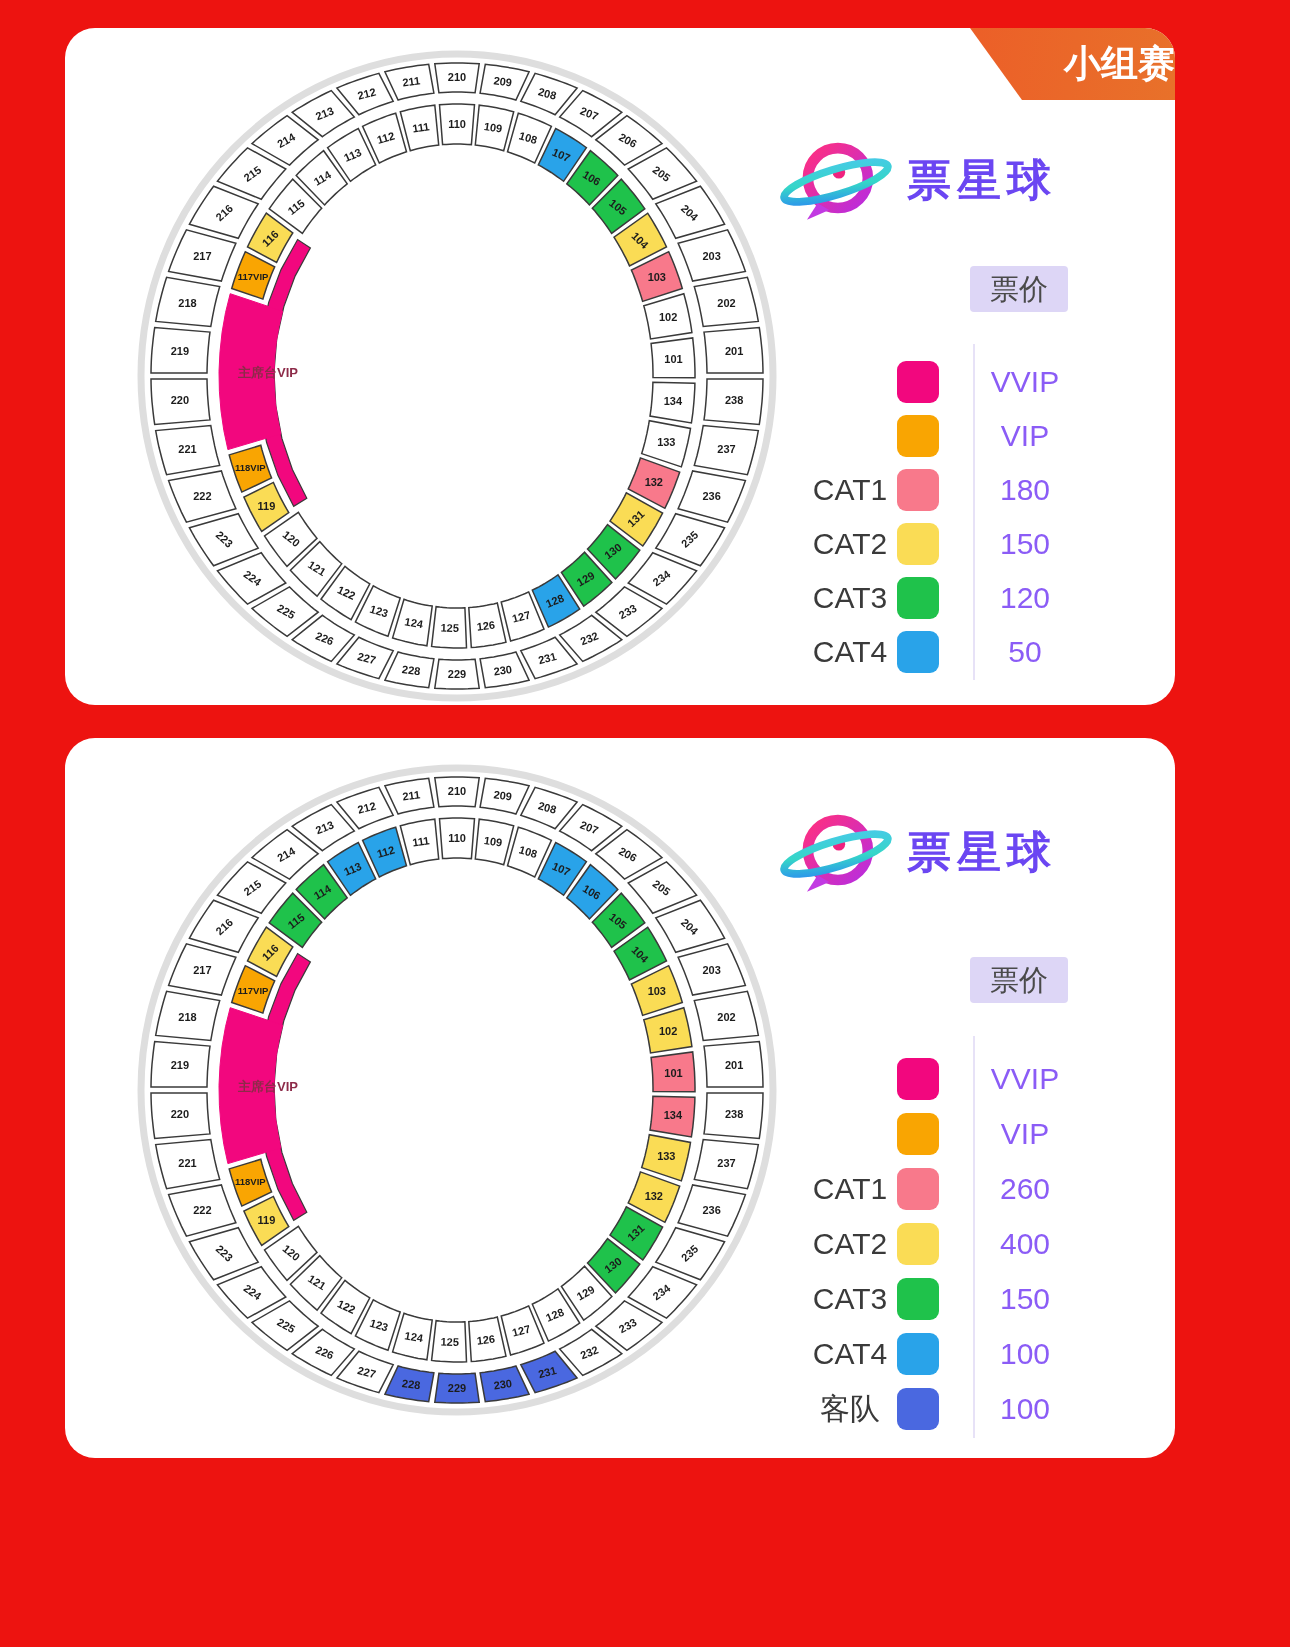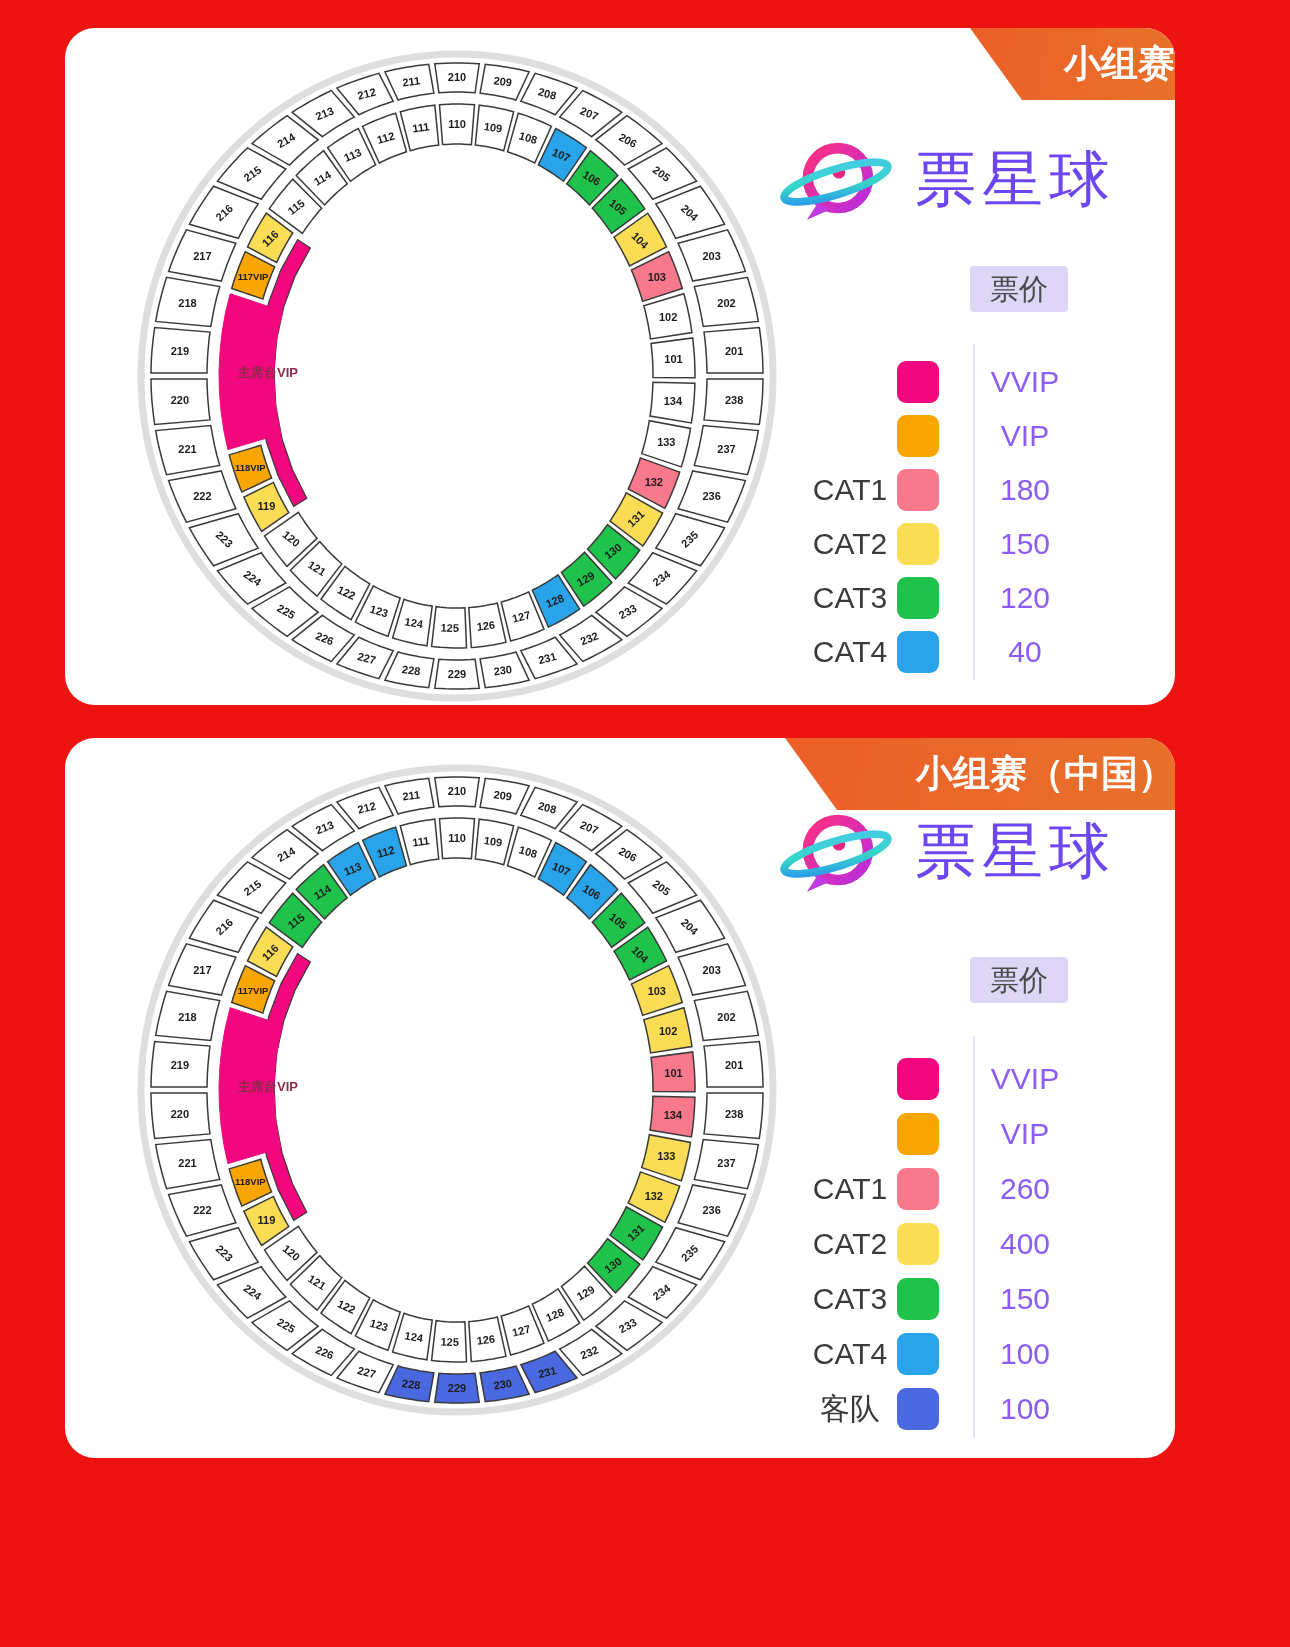--- a/index.html
+++ b/index.html
@@ -9,21 +9,21 @@
   .card1 { top:28px; height:677px; }
   .card2 { top:738px; height:720px; }
   .badge { position:absolute; top:0; right:0; height:72px; line-height:72px;
            background:linear-gradient(100deg,#ec5f28,#e8712a); color:#ffffff; font-size:37px; font-weight:700;
            text-align:right; clip-path:polygon(0 0,100% 0,100% 100%,52px 100%); }
   .card1 .badge { width:205px; }
   .card2 .badge { width:390px; }
   .logo { position:absolute; left:712px; display:flex; align-items:center; gap:14px; }
   .card1 .logo { top:94px; }
   .card2 .logo { top:56px; }
-  .logo-text { font-size:61px; font-weight:400; color:#6B46F2; letter-spacing:6px;margin-left:8px; }
+  .logo-text { font-size:44px; font-weight:700; color:#6B46F2; letter-spacing:6px; }
   .price-header { position:absolute; left:905px; width:98px; height:46px; background:#DDD6F6; color:#4a4a4a;
                   font-size:29px; text-align:center; line-height:46px; border-radius:4px; }
   .card1 .price-header { top:238px; }
   .card2 .price-header { top:219px; }
   .legend-divider { position:absolute; left:908px; width:2px; background:#E7E2F7; }
   .card1 .legend-divider { top:316px; height:336px; }
   .card2 .legend-divider { top:298px; height:402px; }
   .legend { position:absolute; left:745px; width:380px; display:flex; flex-direction:column; }
   .card1 .legend { top:327px; }
   .card2 .legend { top:313px; }
@@ -241,21 +241,21 @@
           <span class="lg-price">150</span>
         </div>
         <div class="legend-row">
           <span class="lg-label">CAT3</span>
           <span class="lg-swatch" style="background: rgb(31, 194, 75);"></span>
           <span class="lg-price">120</span>
         </div>
         <div class="legend-row">
           <span class="lg-label">CAT4</span>
           <span class="lg-swatch" style="background: rgb(41, 163, 233);"></span>
-          <span class="lg-price">40</span>
+          <span class="lg-price">50</span>
         </div>
       </div>
   </section>
 
   <section class="card card2">
     <svg class="stadium" id="stadium-1" width="770" height="720" viewBox="0 0 770 720">
         <ellipse cx="392" cy="352" rx="316" ry="322" fill="none" stroke="#dedede" stroke-width="7"></ellipse>
         <path d="M373.9 68.7L378.4 68.4L382.9 68.2L387.5 68.0L392.0 68.0L396.5 68.0L401.1 68.2L405.6 68.4L410.1 68.7L414.2 39.8L408.7 39.5L403.1 39.2L397.6 39.1L392.0 39.0L386.4 39.1L380.9 39.2L375.3 39.5L369.8 39.8Z" fill="#ffffff" stroke="#3a3a3a" stroke-width="1.5"></path>
         <text transform="translate(392.0 53.5) rotate(0.0)" text-anchor="middle" dy="0.35em" font-size="11" font-weight="700" fill="#1c1c1c">210</text>
         <path d="M415.1 69.2L419.7 69.7L424.2 70.4L428.7 71.1L433.1 71.9L437.6 72.8L442.1 73.8L446.5 74.8L450.9 76.0L464.1 47.8L458.7 46.5L453.3 45.3L447.8 44.3L442.4 43.3L436.9 42.4L431.4 41.6L425.9 40.9L420.3 40.3Z" fill="#ffffff" stroke="#3a3a3a" stroke-width="1.5"></path>
@@ -397,21 +397,20 @@
         <text transform="translate(231.1 183.0) rotate(-37.5)" text-anchor="middle" dy="0.35em" font-size="11" font-weight="700" fill="#1c1c1c">115</text>
         <path d="M259.6 181.0L262.2 178.1L265.0 175.3L267.7 172.6L270.5 169.9L273.4 167.3L276.3 164.8L279.2 162.3L282.2 159.9L258.6 126.7L255.0 129.6L251.5 132.5L248.0 135.5L244.5 138.5L241.1 141.7L237.7 144.9L234.4 148.1L231.2 151.5Z" fill="#1FC24B" stroke="#3a3a3a" stroke-width="1.5"></path>
         <text transform="translate(257.5 154.2) rotate(-30.6)" text-anchor="middle" dy="0.35em" font-size="11" font-weight="700" fill="#1c1c1c">114</text>
         <path d="M285.4 157.3L288.5 155.0L291.6 152.8L294.7 150.6L297.8 148.5L301.0 146.5L304.2 144.6L307.4 142.7L310.7 140.9L293.3 104.5L289.3 106.6L285.4 108.8L281.5 111.1L277.6 113.5L273.8 115.9L270.0 118.4L266.3 121.0L262.6 123.7Z" fill="#29A3E9" stroke="#3a3a3a" stroke-width="1.5"></path>
         <text transform="translate(287.7 131.0) rotate(-23.4)" text-anchor="middle" dy="0.35em" font-size="11" font-weight="700" fill="#1c1c1c">113</text>
         <path d="M314.3 139.0L317.6 137.4L320.9 135.8L324.3 134.3L327.7 132.8L331.1 131.5L334.6 130.2L338.0 129.0L341.5 127.8L330.7 89.2L326.4 90.5L322.2 91.9L318.1 93.5L313.9 95.1L309.8 96.7L305.7 98.5L301.7 100.4L297.6 102.3Z" fill="#29A3E9" stroke="#3a3a3a" stroke-width="1.5"></path>
         <text transform="translate(320.8 113.9) rotate(-15.8)" text-anchor="middle" dy="0.35em" font-size="11" font-weight="700" fill="#1c1c1c">112</text>
         <path d="M345.3 126.7L348.8 125.7L352.3 124.8L355.9 124.0L359.4 123.2L363.0 122.6L366.5 122.0L370.1 121.5L373.7 121.0L369.8 81.2L365.4 81.7L361.1 82.3L356.7 83.0L352.4 83.8L348.1 84.7L343.8 85.6L339.5 86.7L335.3 87.8Z" fill="#ffffff" stroke="#3a3a3a" stroke-width="1.5"></path>
         <text transform="translate(355.9 103.5) rotate(-8.0)" text-anchor="middle" dy="0.35em" font-size="11" font-weight="700" fill="#1c1c1c">111</text>
       </svg>
-    <div class="badge">小组赛（中国）</div>
     <div class="logo">
       <svg width="116" height="116" viewBox="0 0 120 120">
         <circle cx="63" cy="58" r="31" fill="none" stroke="url(#lgP)" stroke-width="11"></circle>
         <path d="M42 84 L31 101 L54 91 Z" fill="#c23ae2"></path>
         <circle cx="64" cy="52" r="6.5" fill="#f0227f"></circle>
         <ellipse cx="61" cy="62" rx="56" ry="13" fill="none" stroke="url(#lgR)" stroke-width="8" transform="rotate(-17 61 62)"></ellipse>
       </svg>
       <span class="logo-text">票星球</span>
     </div>
     <div class="price-header">票价</div>

